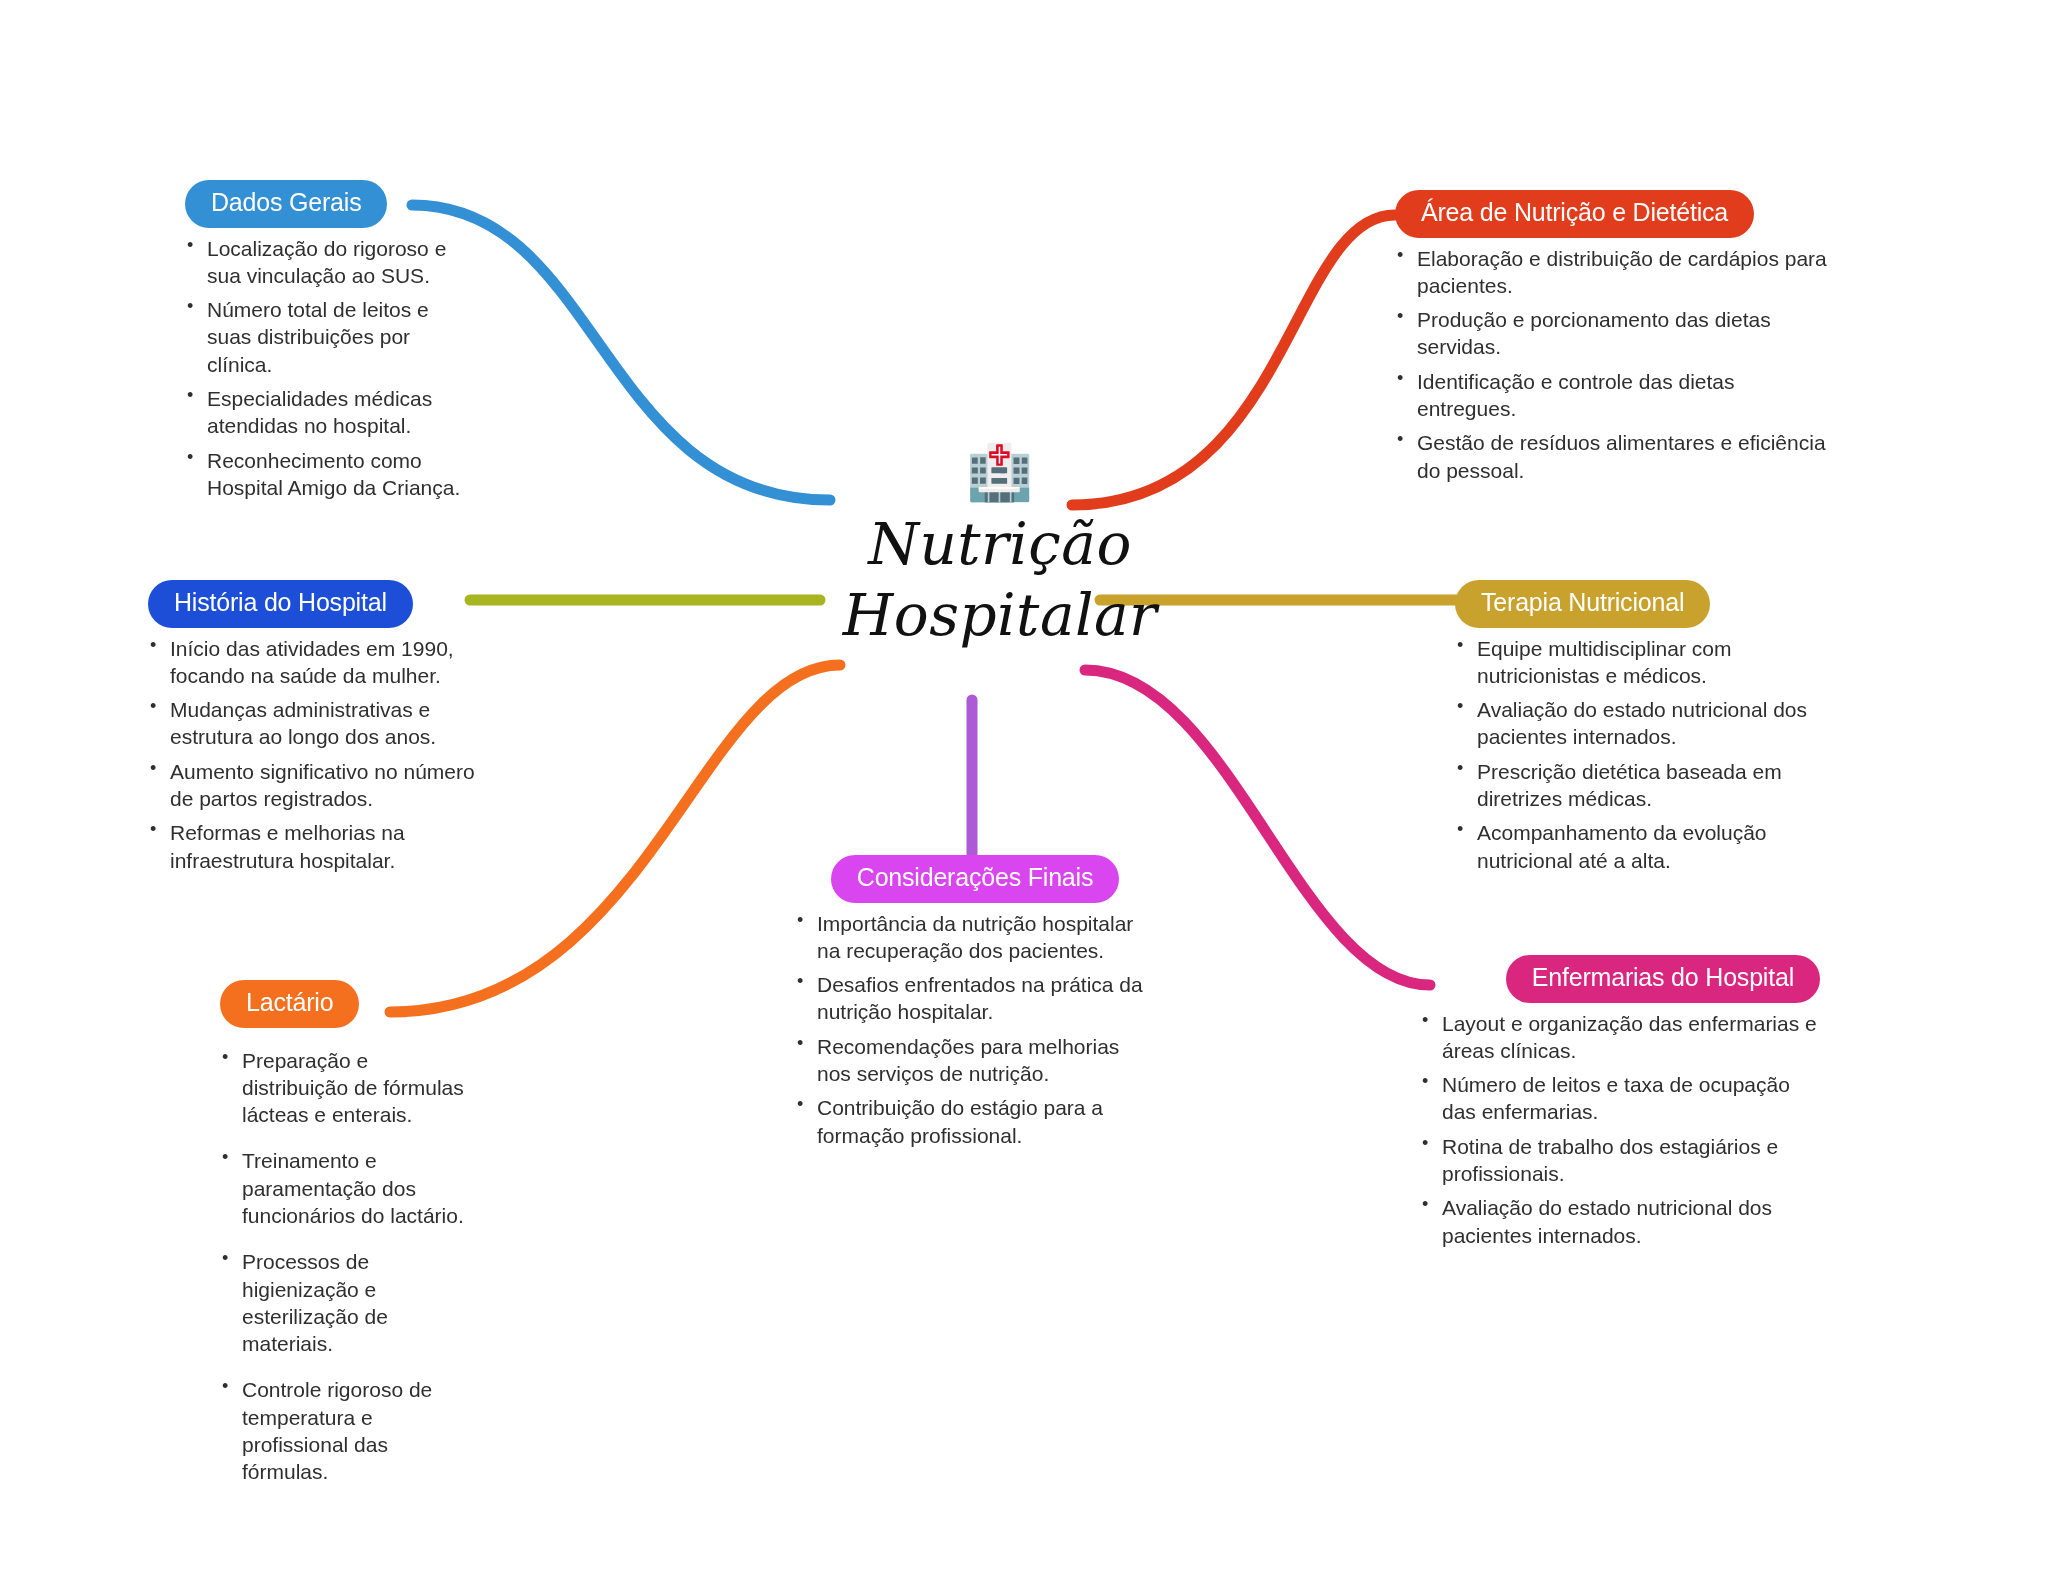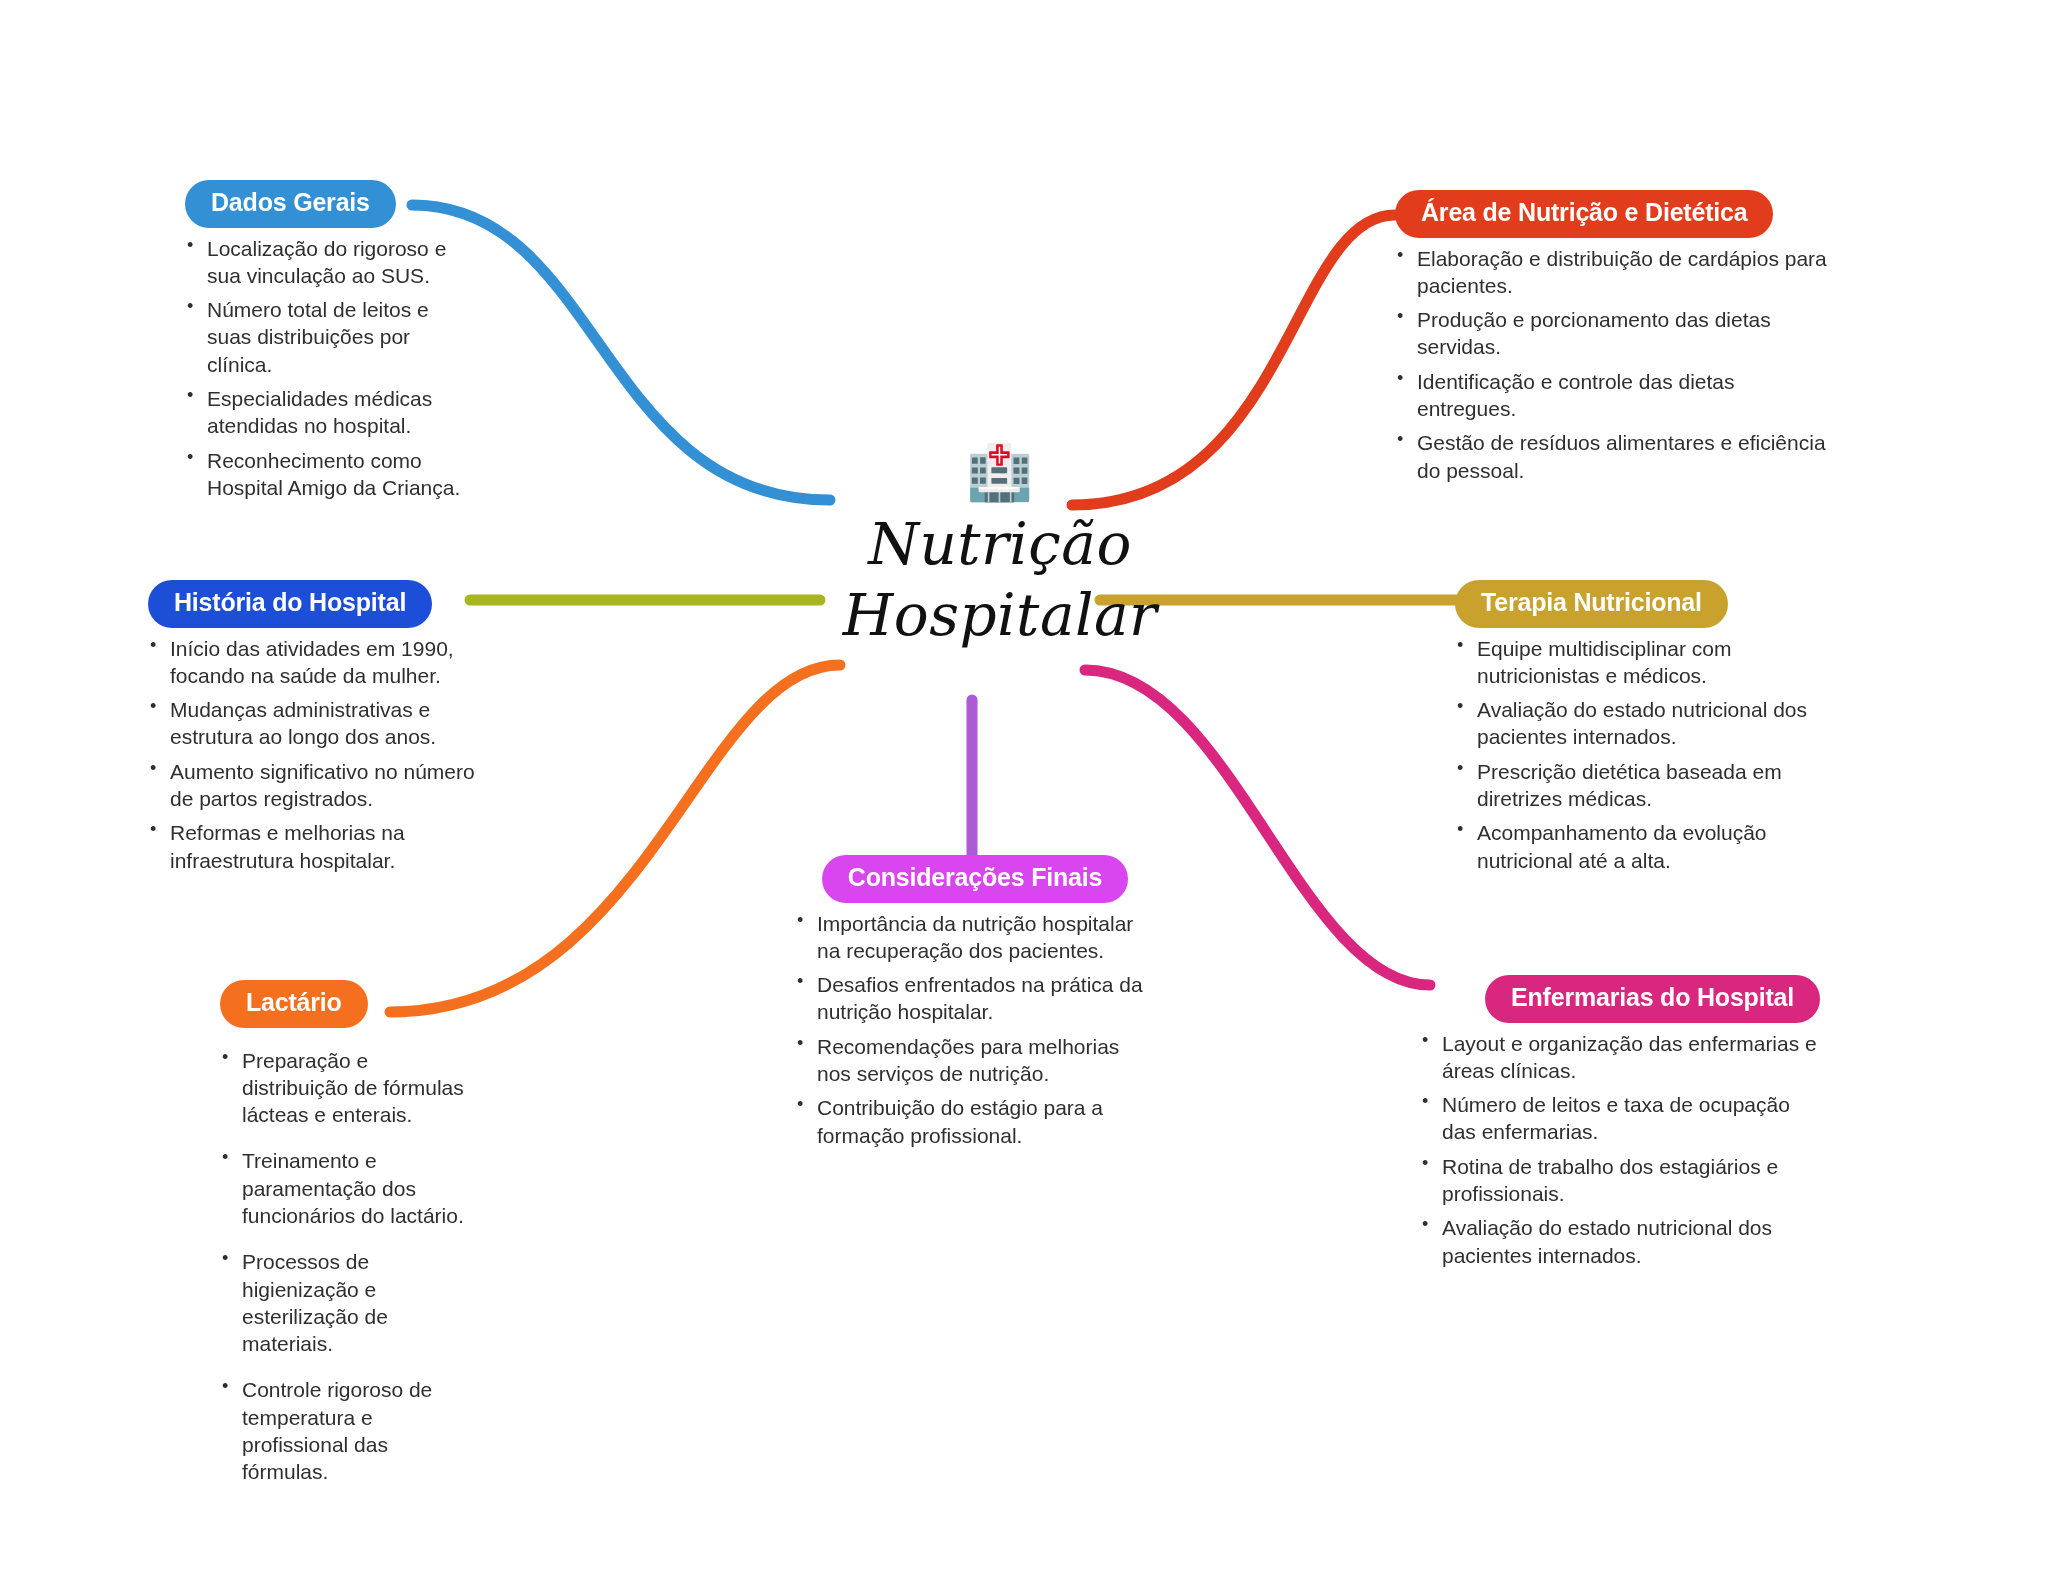--- a/index.html
+++ b/index.html
@@ -56,21 +56,21 @@
   
   .branch {
     position: absolute;
   }
   .pill {
     display: inline-block;
     border-radius: 26px;
     padding: 9px 26px 11px 26px;
     color: #ffffff;
     font-size: 25px;
-    font-weight: bold;
+    font-weight: normal;
     line-height: 1.1;
     letter-spacing: -0.2px;
     white-space: nowrap;
   }
   .pill-wrap {
     display: block;
   }
   .pill-wrap.center-pill { text-align: center; }
   .pill-wrap.right-pill  { text-align: right; }
 
@@ -113,21 +113,21 @@
 
   #branch-enfermarias       { left: 1420px; top: 955px;  width: 400px; }
 
   
   .pill.c-blue   { background: #3390d5; }
   .pill.c-red    { background: #e13c1c; }
   .pill.c-olive  { background: #1d4ed8; }
   .pill.c-gold   { background: #c9a22e; }
   .pill.c-orange { background: #f4701f; }
   .pill.c-purple { background: #d946ef; }
-  .pill.c-pink   { background: #d9267f; margin-top: 20px; }
+  .pill.c-pink   { background: #d9267f; }
 </style>
 </head>
 <body>
 
 <div id="canvas">
 
   <svg id="connectors" viewBox="0 0 2048 1569" xmlns="http://www.w3.org/2000/svg">
 
     <path d="M 412 205 C 600 205 600 500 830 500" fill="none" stroke="#3390d5" stroke-width="11" stroke-linecap="round"></path>
 

